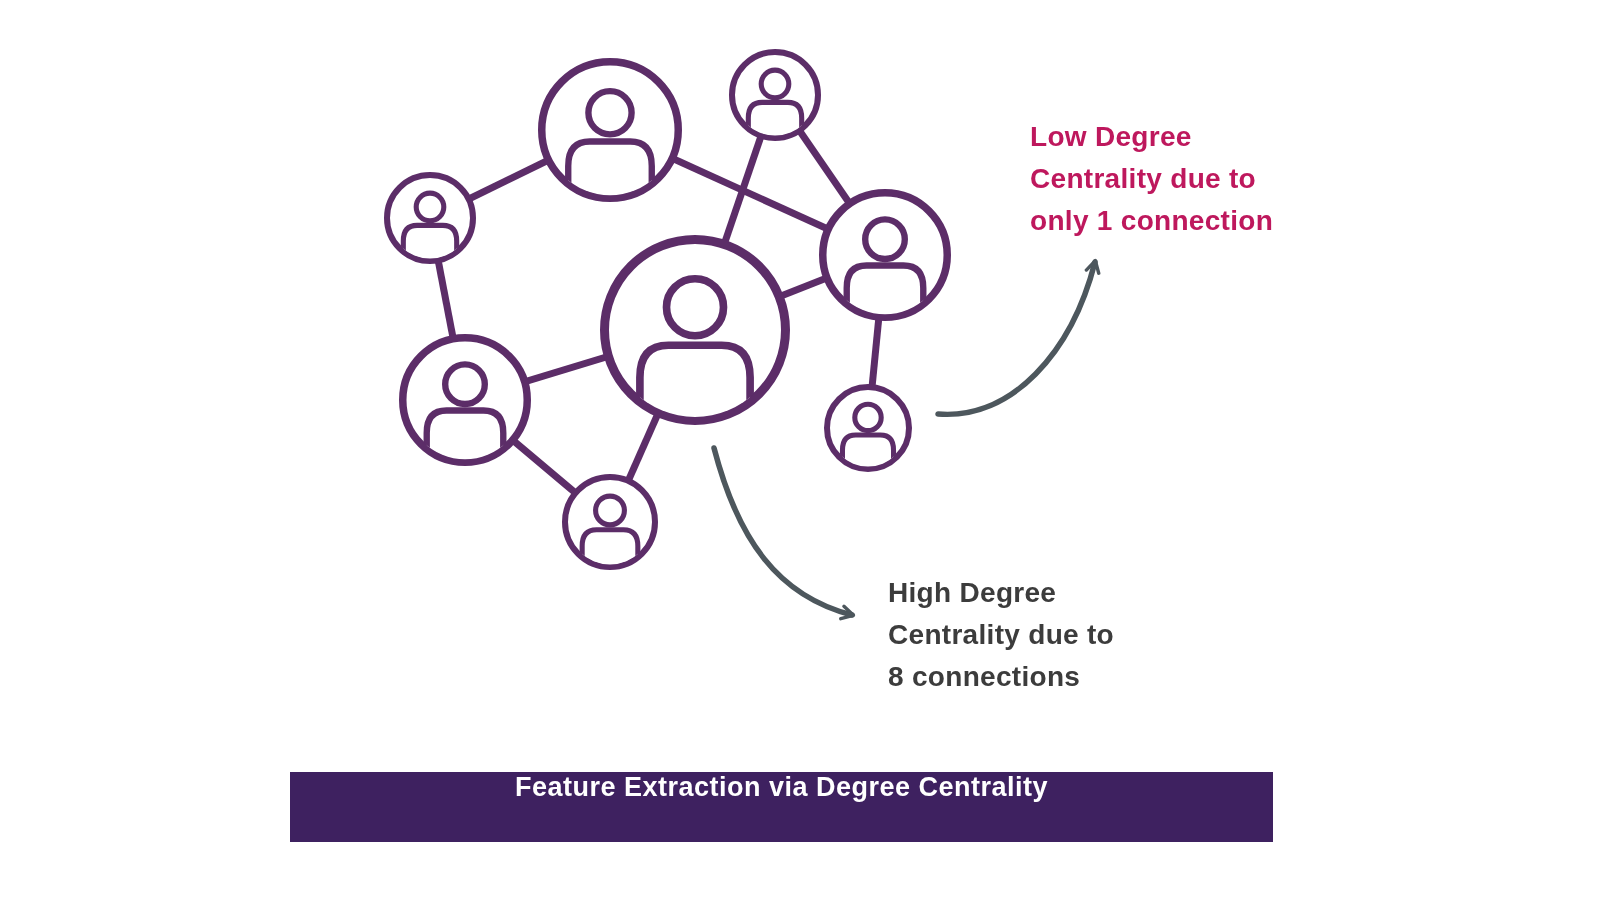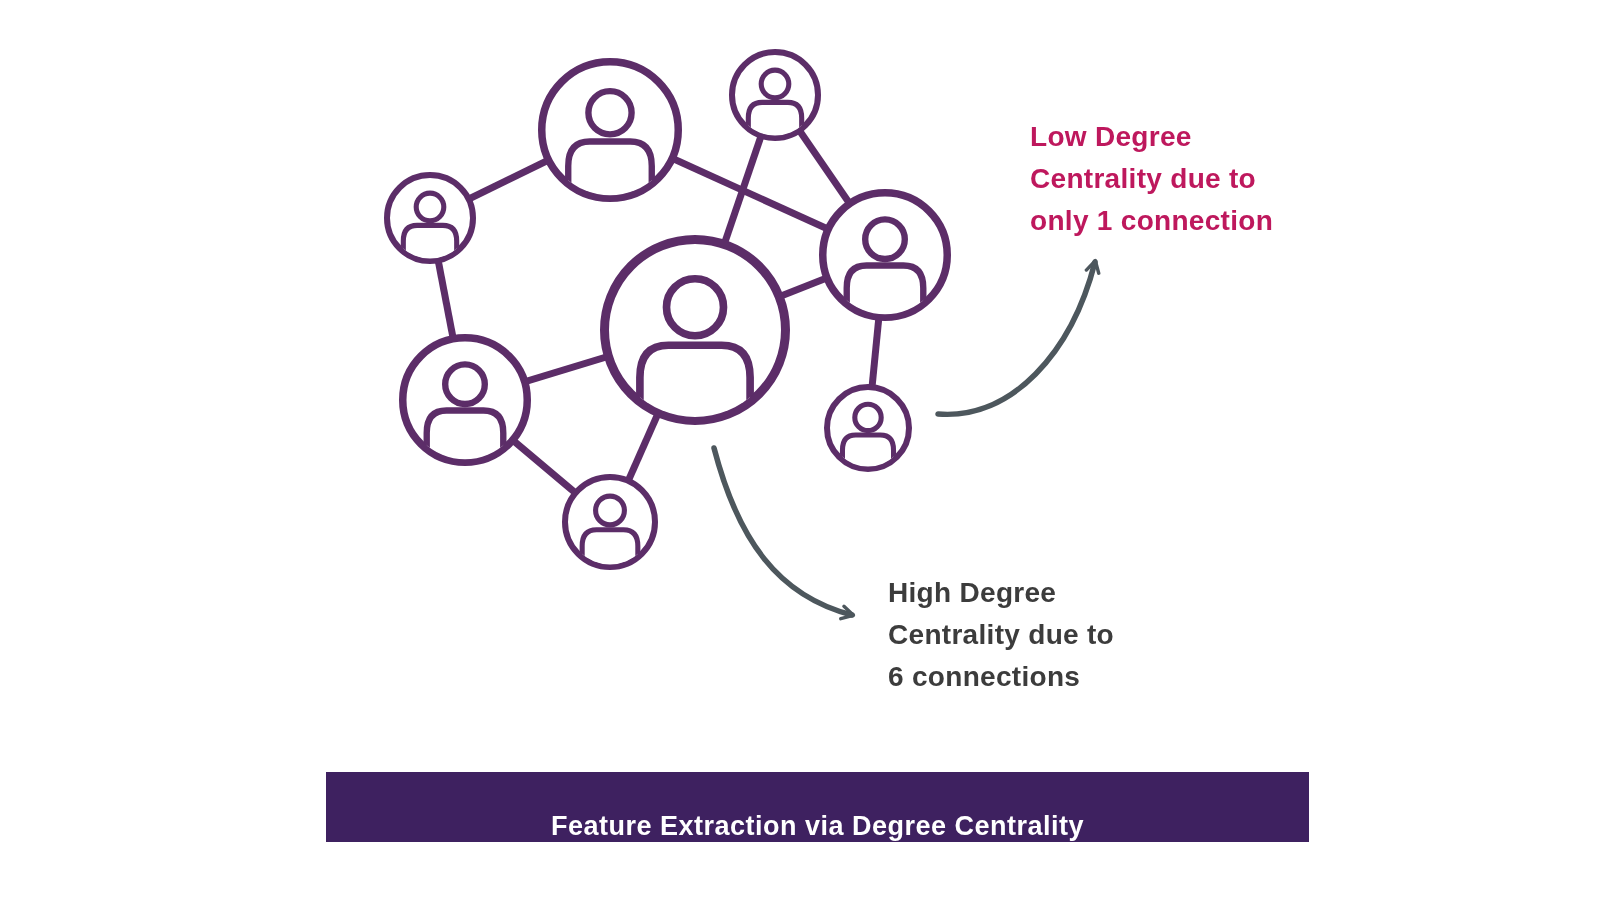--- a/index.html
+++ b/index.html
@@ -14,21 +14,21 @@
     letter-spacing:0.3px;
     color:#3c3c3c;
     white-space:pre-line;
   }
   .annotation.low{left:1030px;top:116px;width:300px;}
   .annotation.high{left:888px;top:572px;width:300px;}
   .banner{
     position:absolute;
     left:290px;top:772px;width:983px;height:70px;
     background:#3e2160;
-    display:flex;align-items:flex-end;justify-content:center;margin-left:36px;
+    display:flex;align-items:flex-start;justify-content:center;
   }
   .banner span{
     color:#ffffff;
     font-size:27px;
     font-weight:700;
     letter-spacing:0.5px;
   }
 </style>
 </head>
 <body>
@@ -118,19 +118,19 @@
       <path d="M938 414 C1012 420 1072 352 1095 262" fill="none" stroke="#4d575d" stroke-width="5.5" stroke-linecap="round" marker-end="url(#ah)"></path>
       <path d="M714 448 C738 540 778 596 852 615" fill="none" stroke="#4d575d" stroke-width="5.5" stroke-linecap="round" marker-end="url(#ah)"></path>
     </svg>
 
   <div class="annotation low" style="color: #be185d;">Low Degree
 Centrality due to
 only 1 connection</div>
 
   <div class="annotation high" style="color: rgb(60, 60, 60);">High Degree
 Centrality due to
-6 connections</div>
+8 connections</div>
 
   <div class="banner" style="background: rgb(62, 33, 96);">
     <span style="color: rgb(255, 255, 255);">Feature Extraction via Degree Centrality</span>
   </div>
 
 </div>
 
 </body></html>

